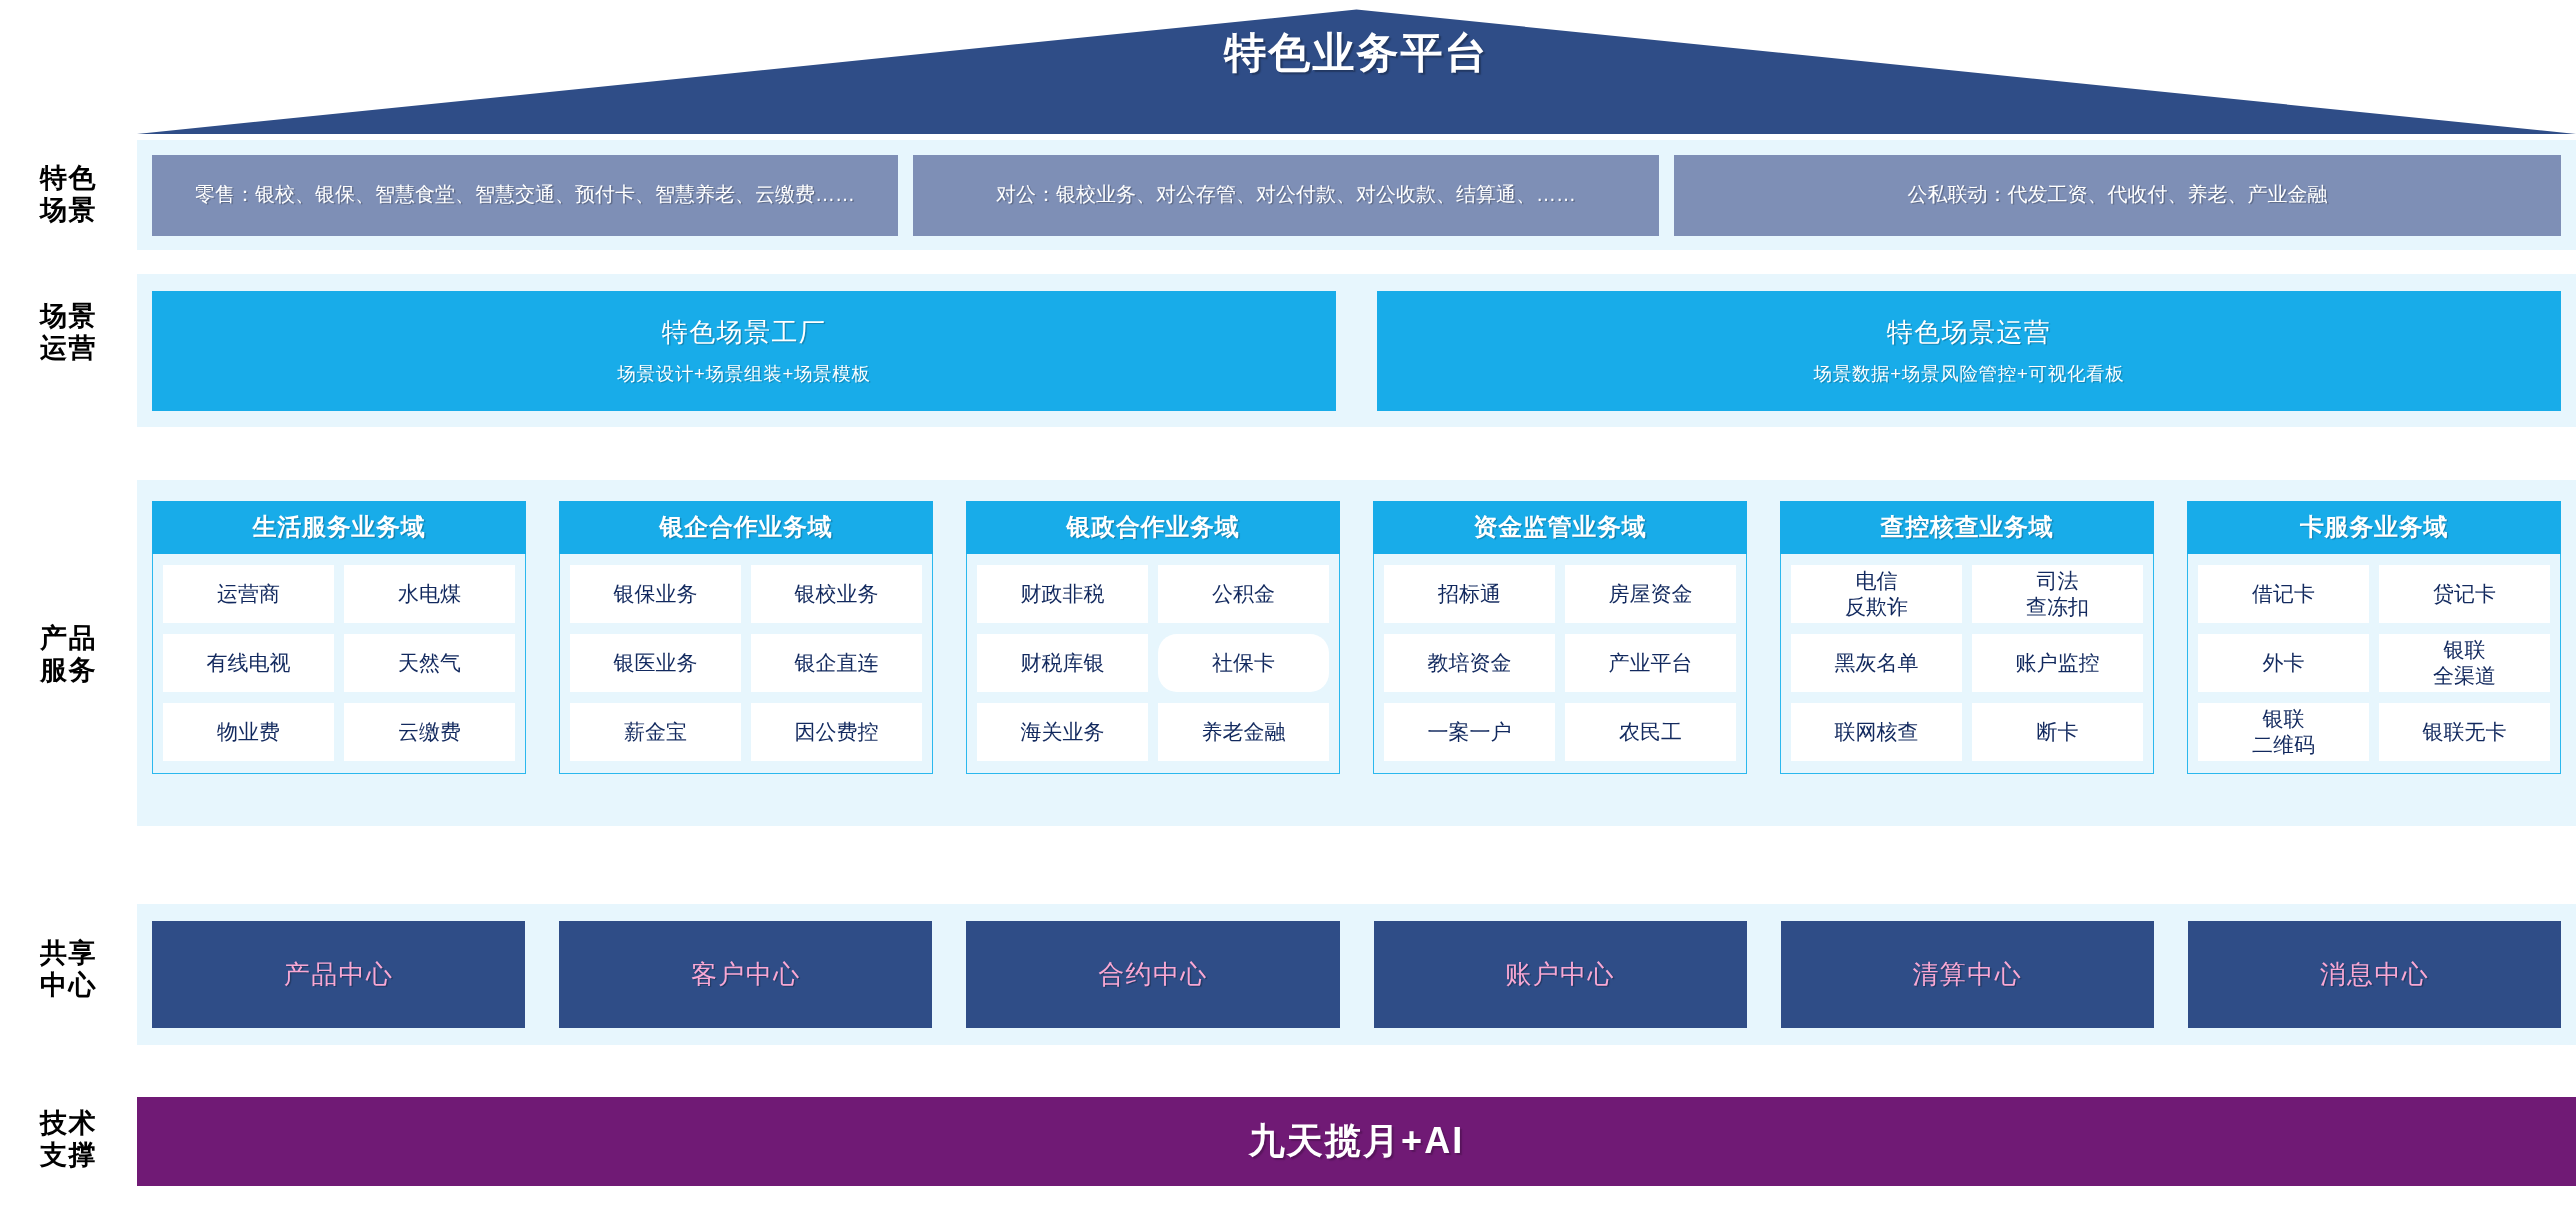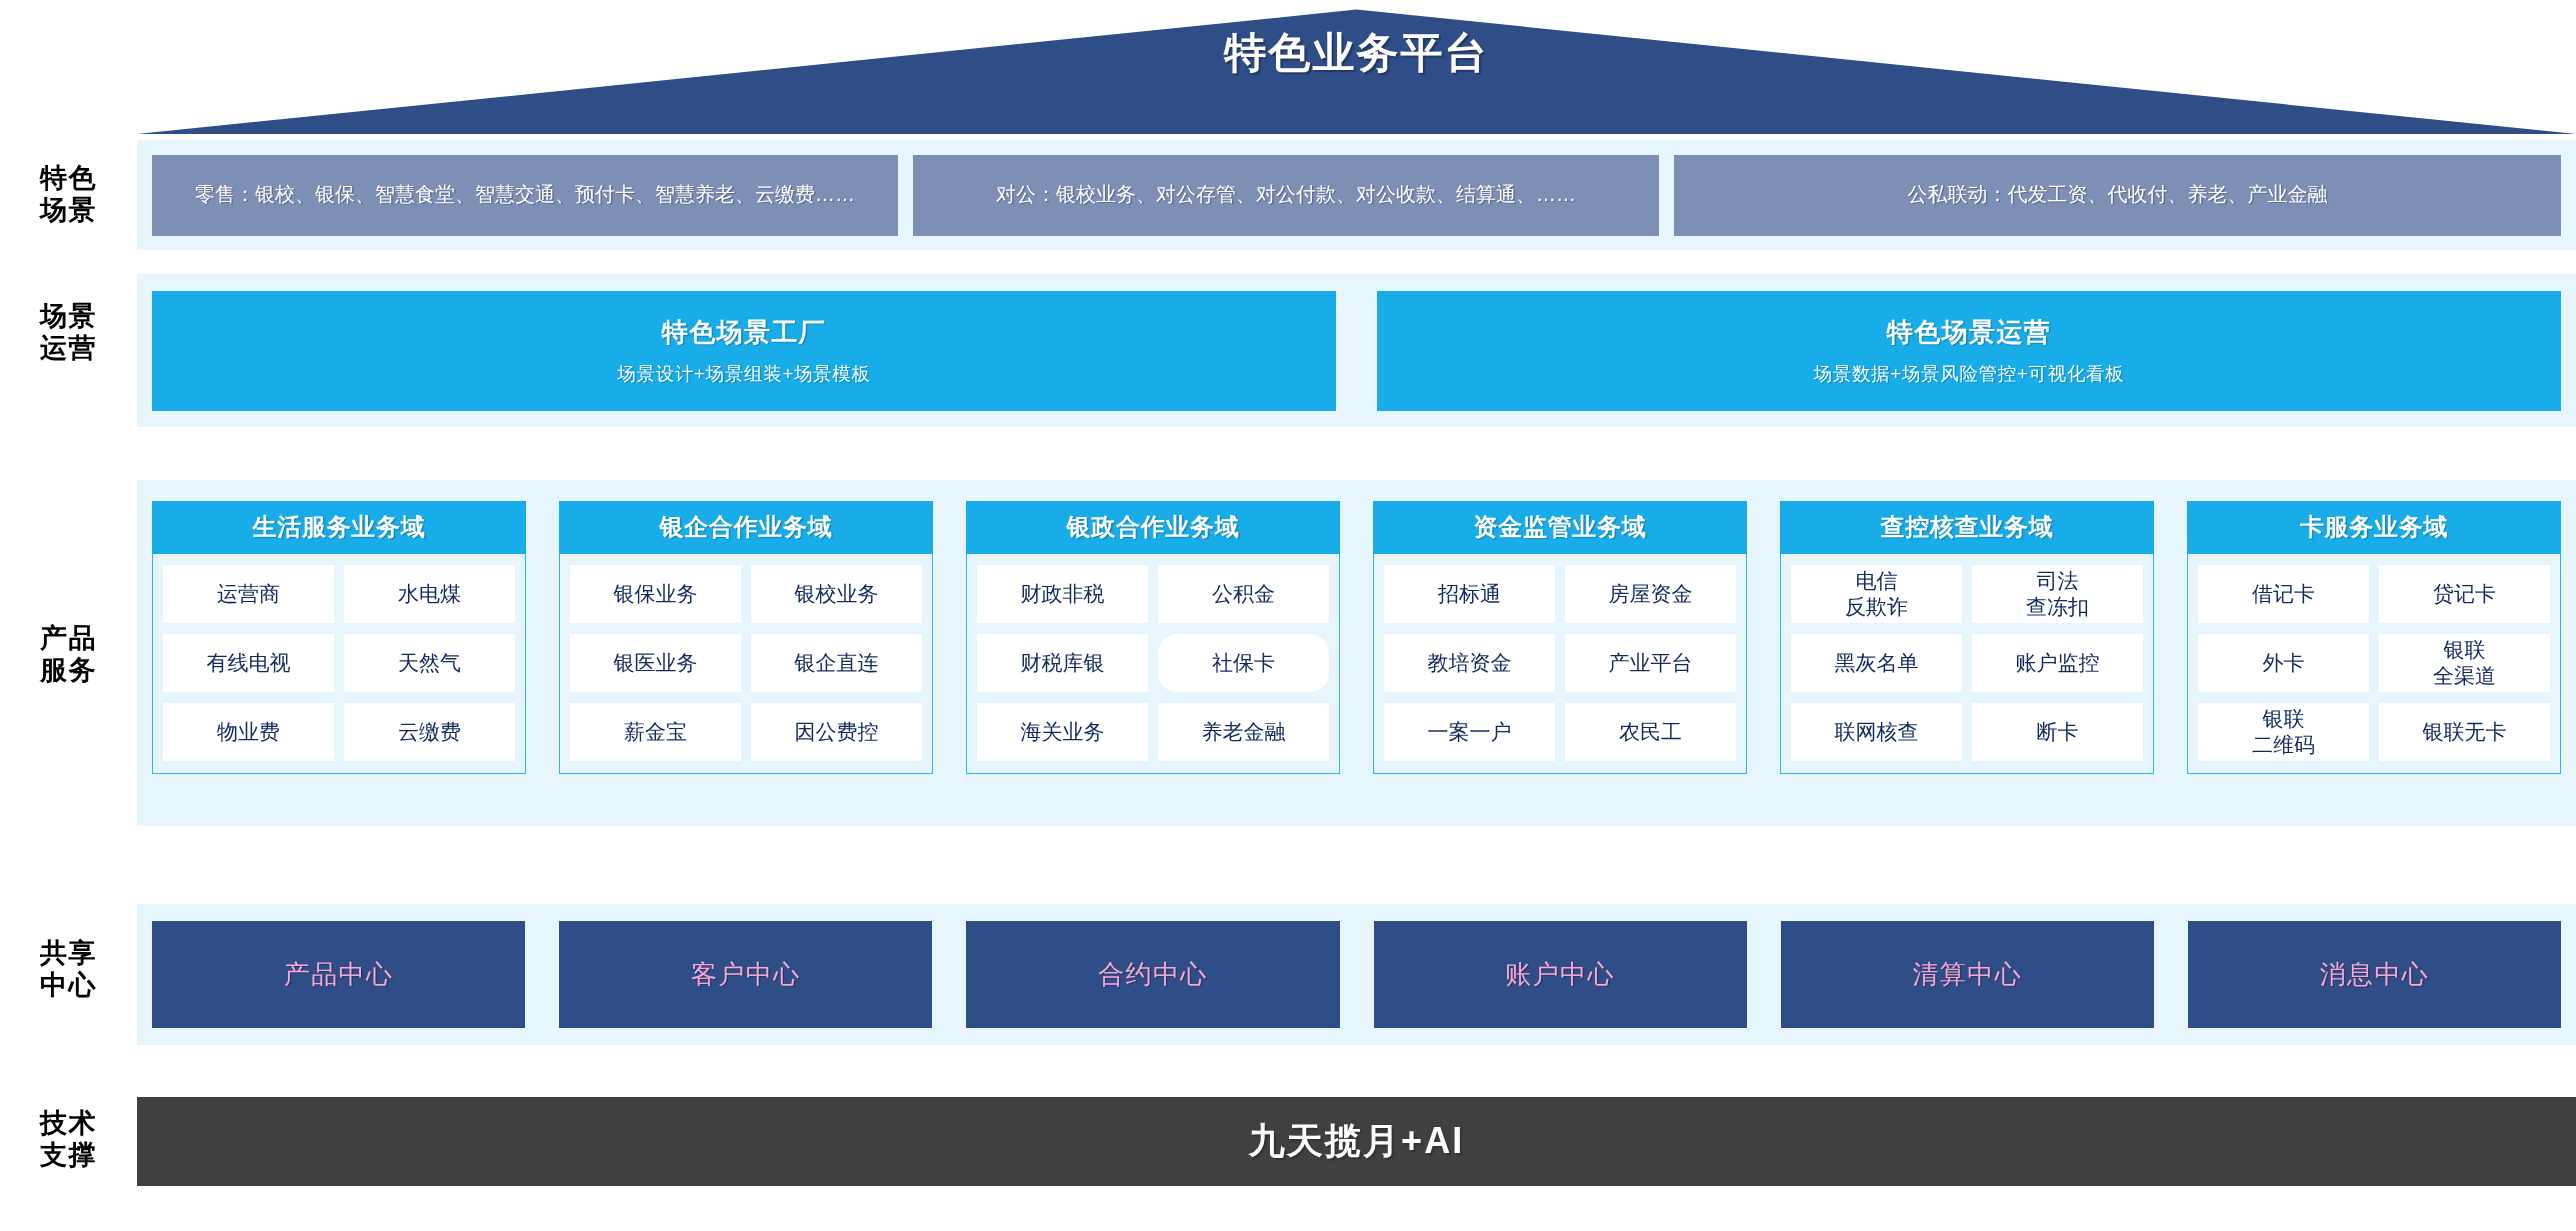--- a/index.html
+++ b/index.html
@@ -43,21 +43,21 @@
 
   
   #band-ops { top: 274px; height: 153px; }
   .ops-row { position: absolute; left:0; top:0; width:100%; height:100%;
              display: flex; align-items: center; padding: 0 15px; gap: 41px; }
   .ops-box {
     flex: 1 1 0; background: #18ace9; color: #fff; height: 120px;
     display: flex; flex-direction: column; align-items: center; justify-content: center;
     gap: 11px;
   }
-  .ops-title { font-size: 26px; font-weight: bold; text-shadow: 1.4px 1.4px 0.7px rgba(0,0,0,0.22); letter-spacing: 1.4px; }
+  .ops-title { font-size: 26px; font-weight: normal; text-shadow: 1.4px 1.4px 0.7px rgba(0,0,0,0.22); letter-spacing: 1.4px; }
   .ops-sub   { font-size: 18.5px; font-weight: normal; text-shadow: 1.4px 1.4px 0.7px rgba(0,0,0,0.20); letter-spacing: 0.7px; }
 
   
   #band-products { top: 480px; height: 346px; }
   .prod-row { position: absolute; left:0; top:0; width:100%; height:100%;
               display: flex; align-items: flex-start; padding: 20.5px 15px 0 15px; gap: 33px; }
   .domain-card { flex: 1 1 0; display: flex; flex-direction: column; }
   .domain-head {
     background: #18ace9; color: #ffffff; height: 53px;
     display: flex; align-items: center; justify-content: center;
@@ -80,21 +80,21 @@
   #band-centers { top: 904px; height: 141px; }
   .ctr-row { position: absolute; left:0; top:0; width:100%; height:100%;
              display: flex; align-items: center; padding: 0 15px; gap: 34px; }
   .ctr-box {
     flex: 1 1 0; background: #2f4d87; color: #f9a8d4; height: 107px;
     display: flex; align-items: center; justify-content: center;
     font-size: 26px; letter-spacing: 1.4px; text-shadow: 1.4px 1.4px 0.7px rgba(0,0,0,0.25);
   }
 
   
-  #band-tech { top: 1097px; height: 89px; background: #404040; }
+  #band-tech { top: 1097px; height: 89px; background: #701a75; }
   .tech-text {
     position: absolute; left: 0; top: 0; width: 100%; height: 100%;
     display: flex; align-items: center; justify-content: center;
     color: #ffffff; font-size: 36px; font-weight: bold; letter-spacing: 2.1px;
     text-shadow: 2.1px 2.1px 1.4px rgba(0,0,0,0.22);
   }
 </style>
 </head>
 <body>
 

